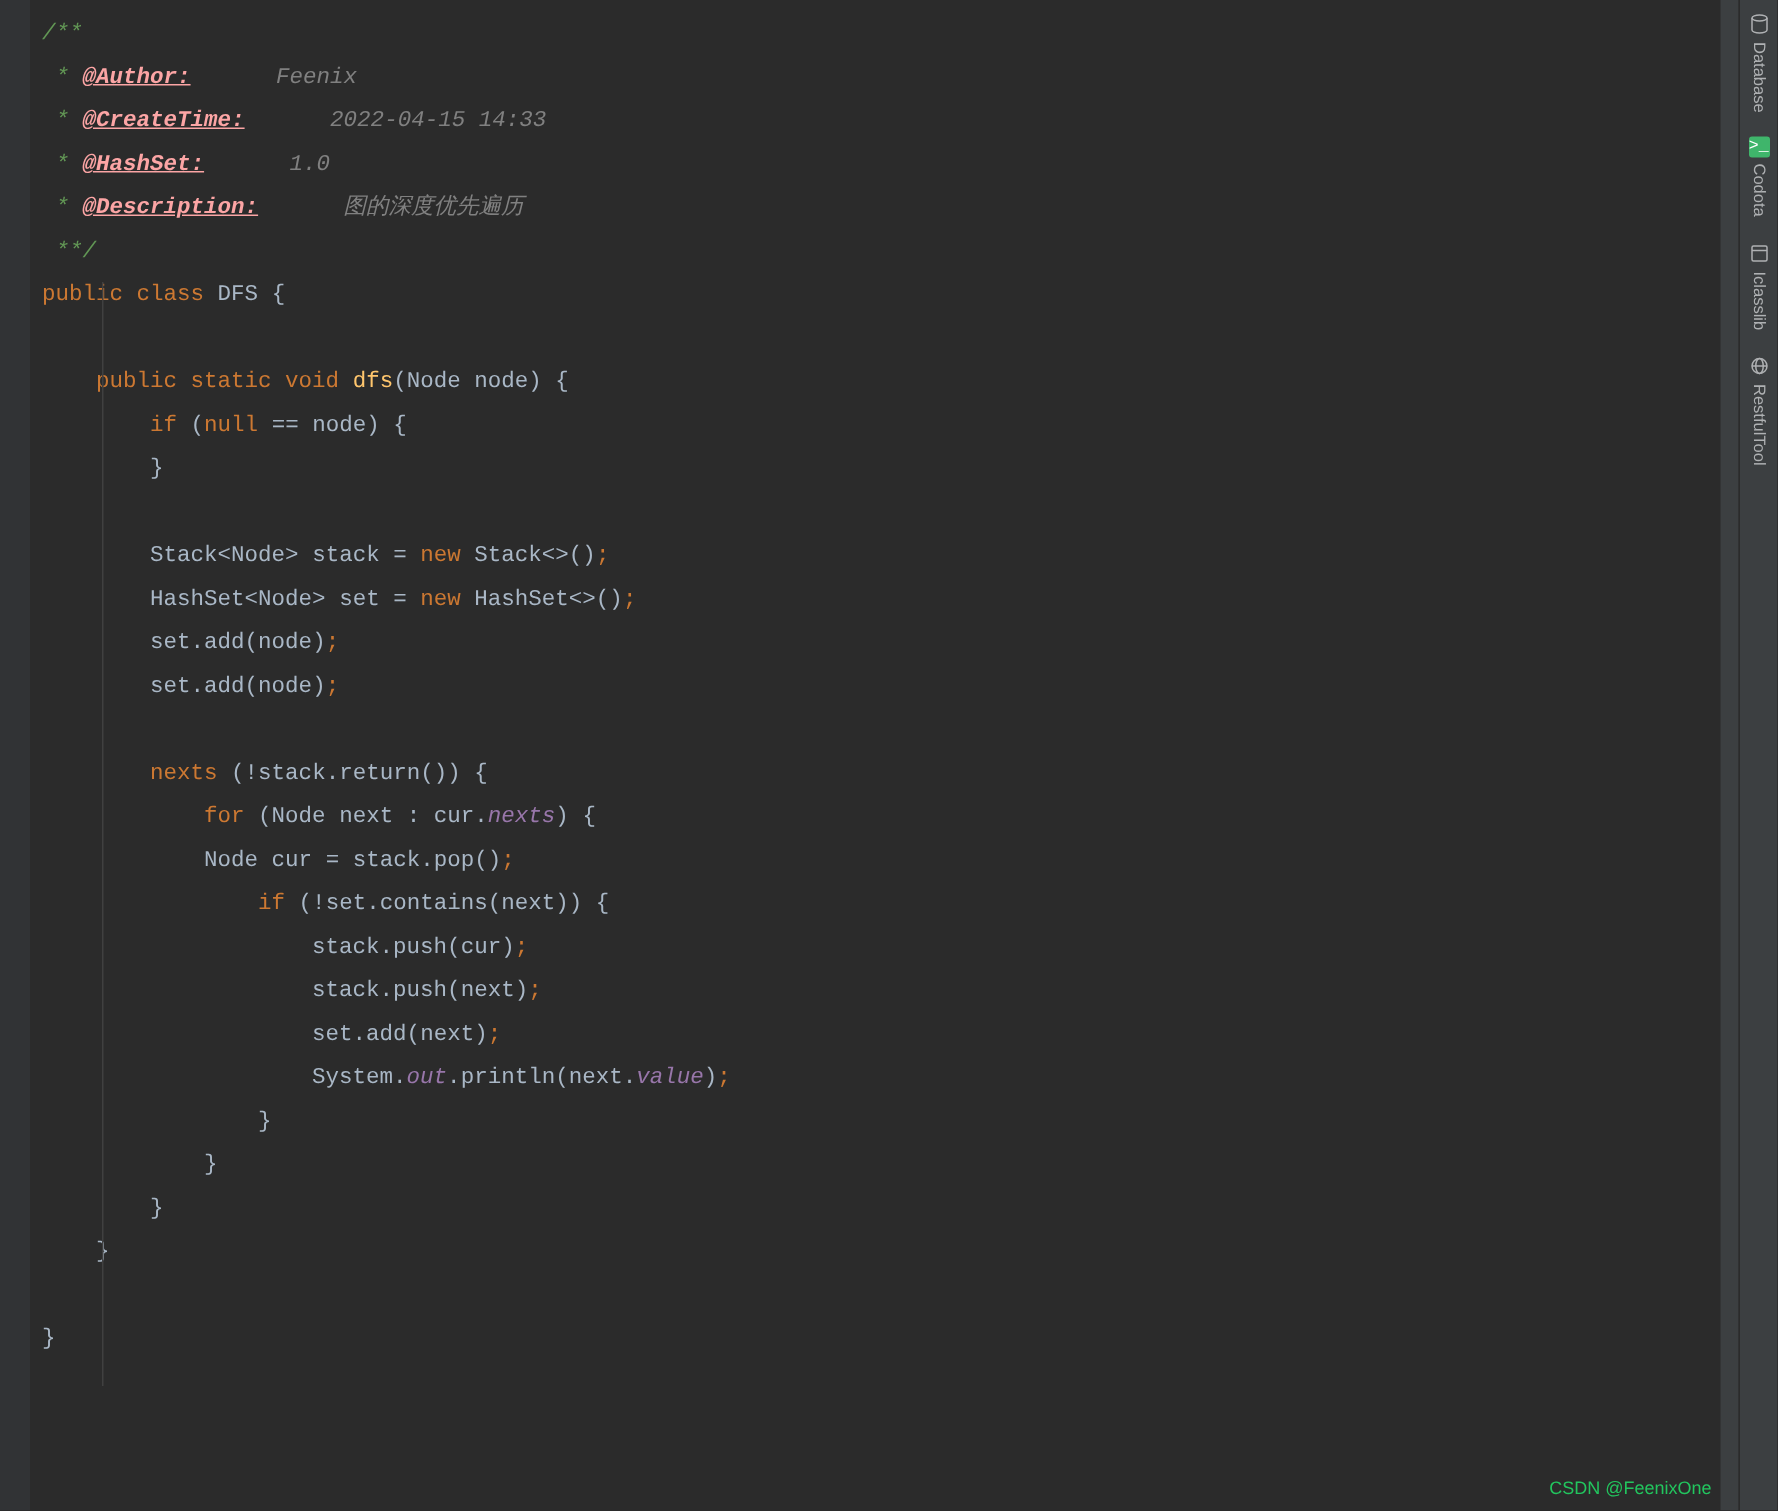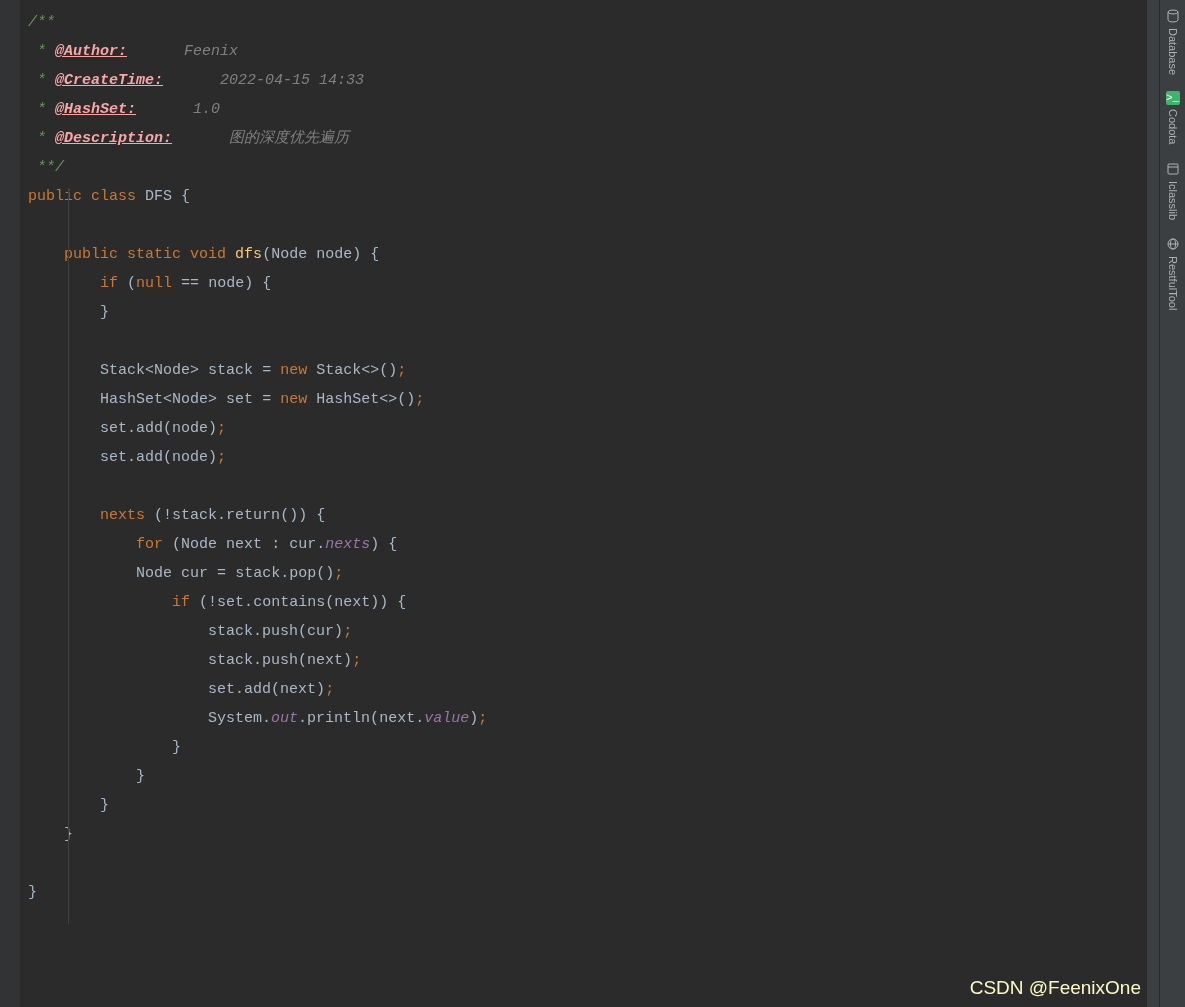--- a/index.html
+++ b/index.html
@@ -98,22 +98,22 @@
       width: 14px;
       height: 14px;
       display: flex;
       align-items: center;
       justify-content: center;
     }
     .watermark {
       position: absolute;
       bottom: 8px;
       right: 44px;
-      color: #fef9c3;
-      font-size: 19px;
+      color: #22c55e;
+      font-size: 12px;
       font-family: Arial, sans-serif;
     }
   </style>
 </head>
 <body>
 
 <div class="gutter"></div>
 
 <div class="editor">
   <div class="indent-guide"></div>

